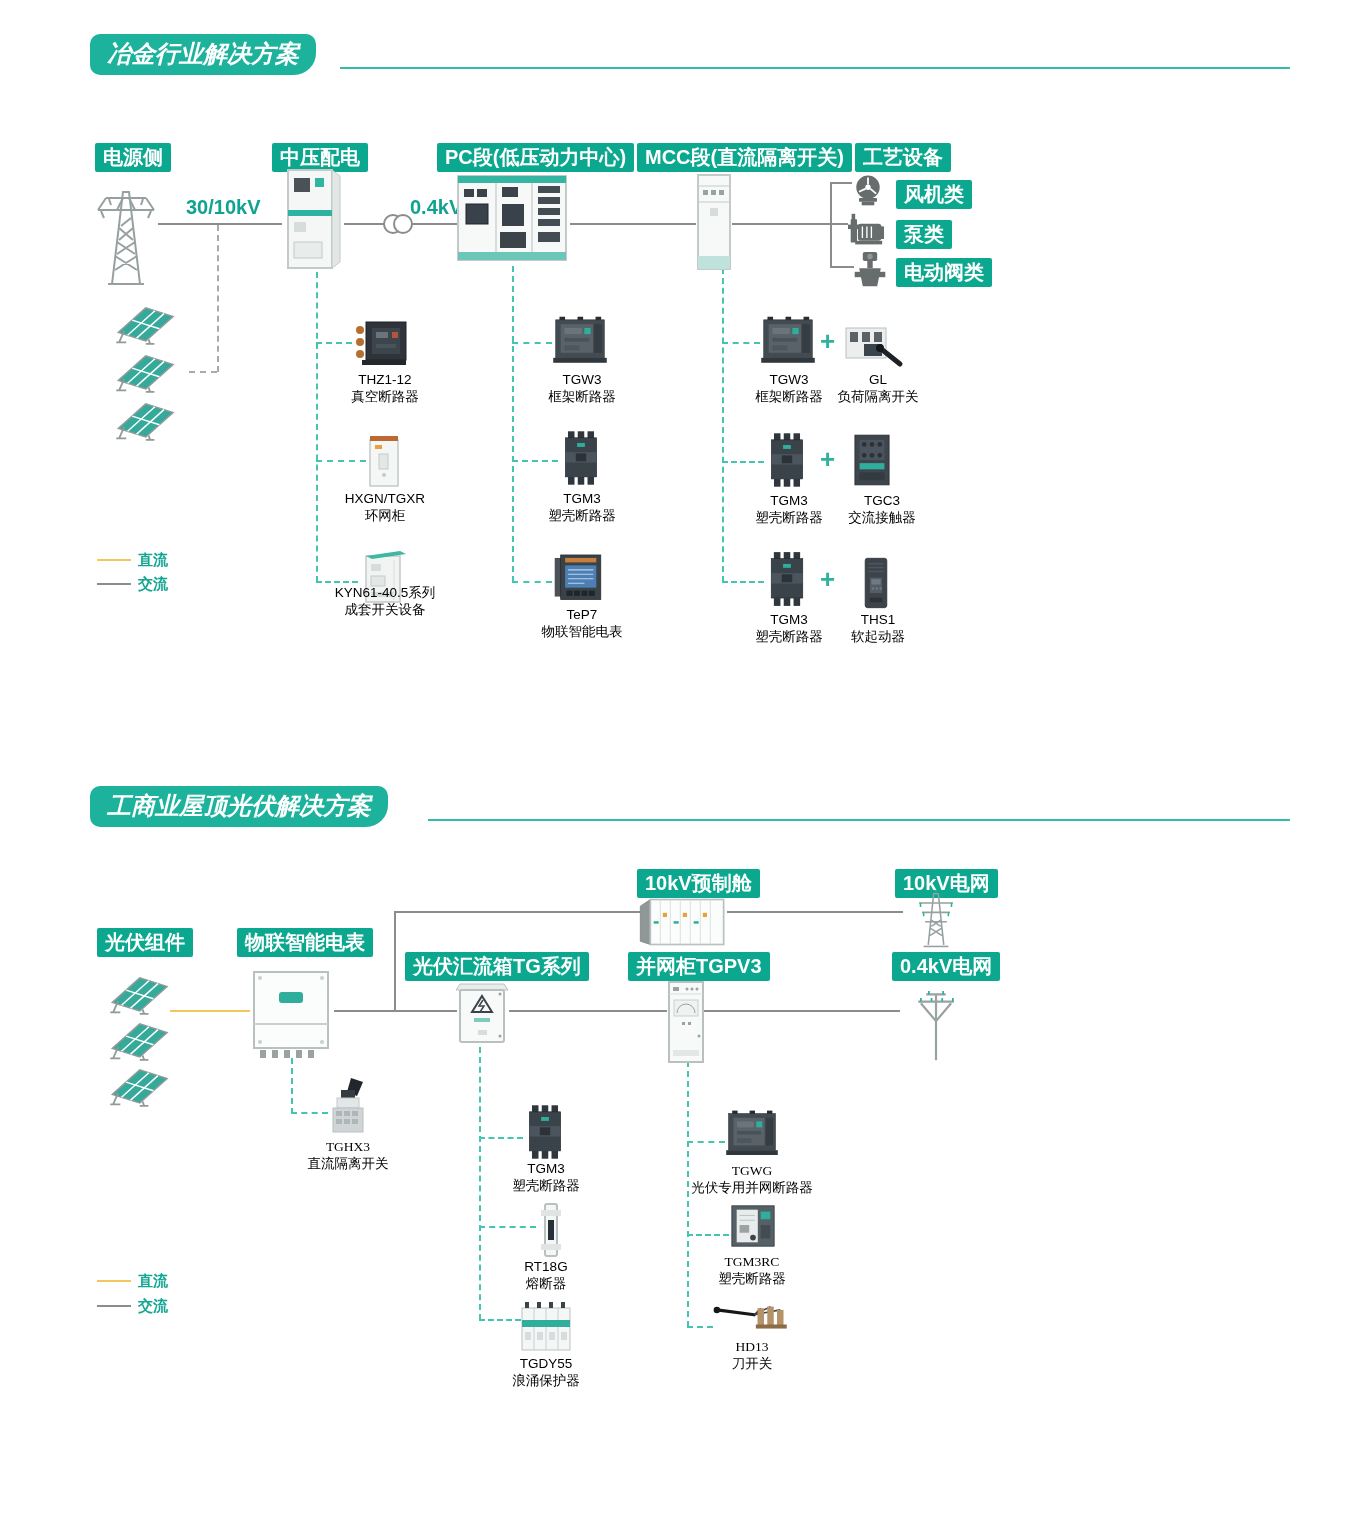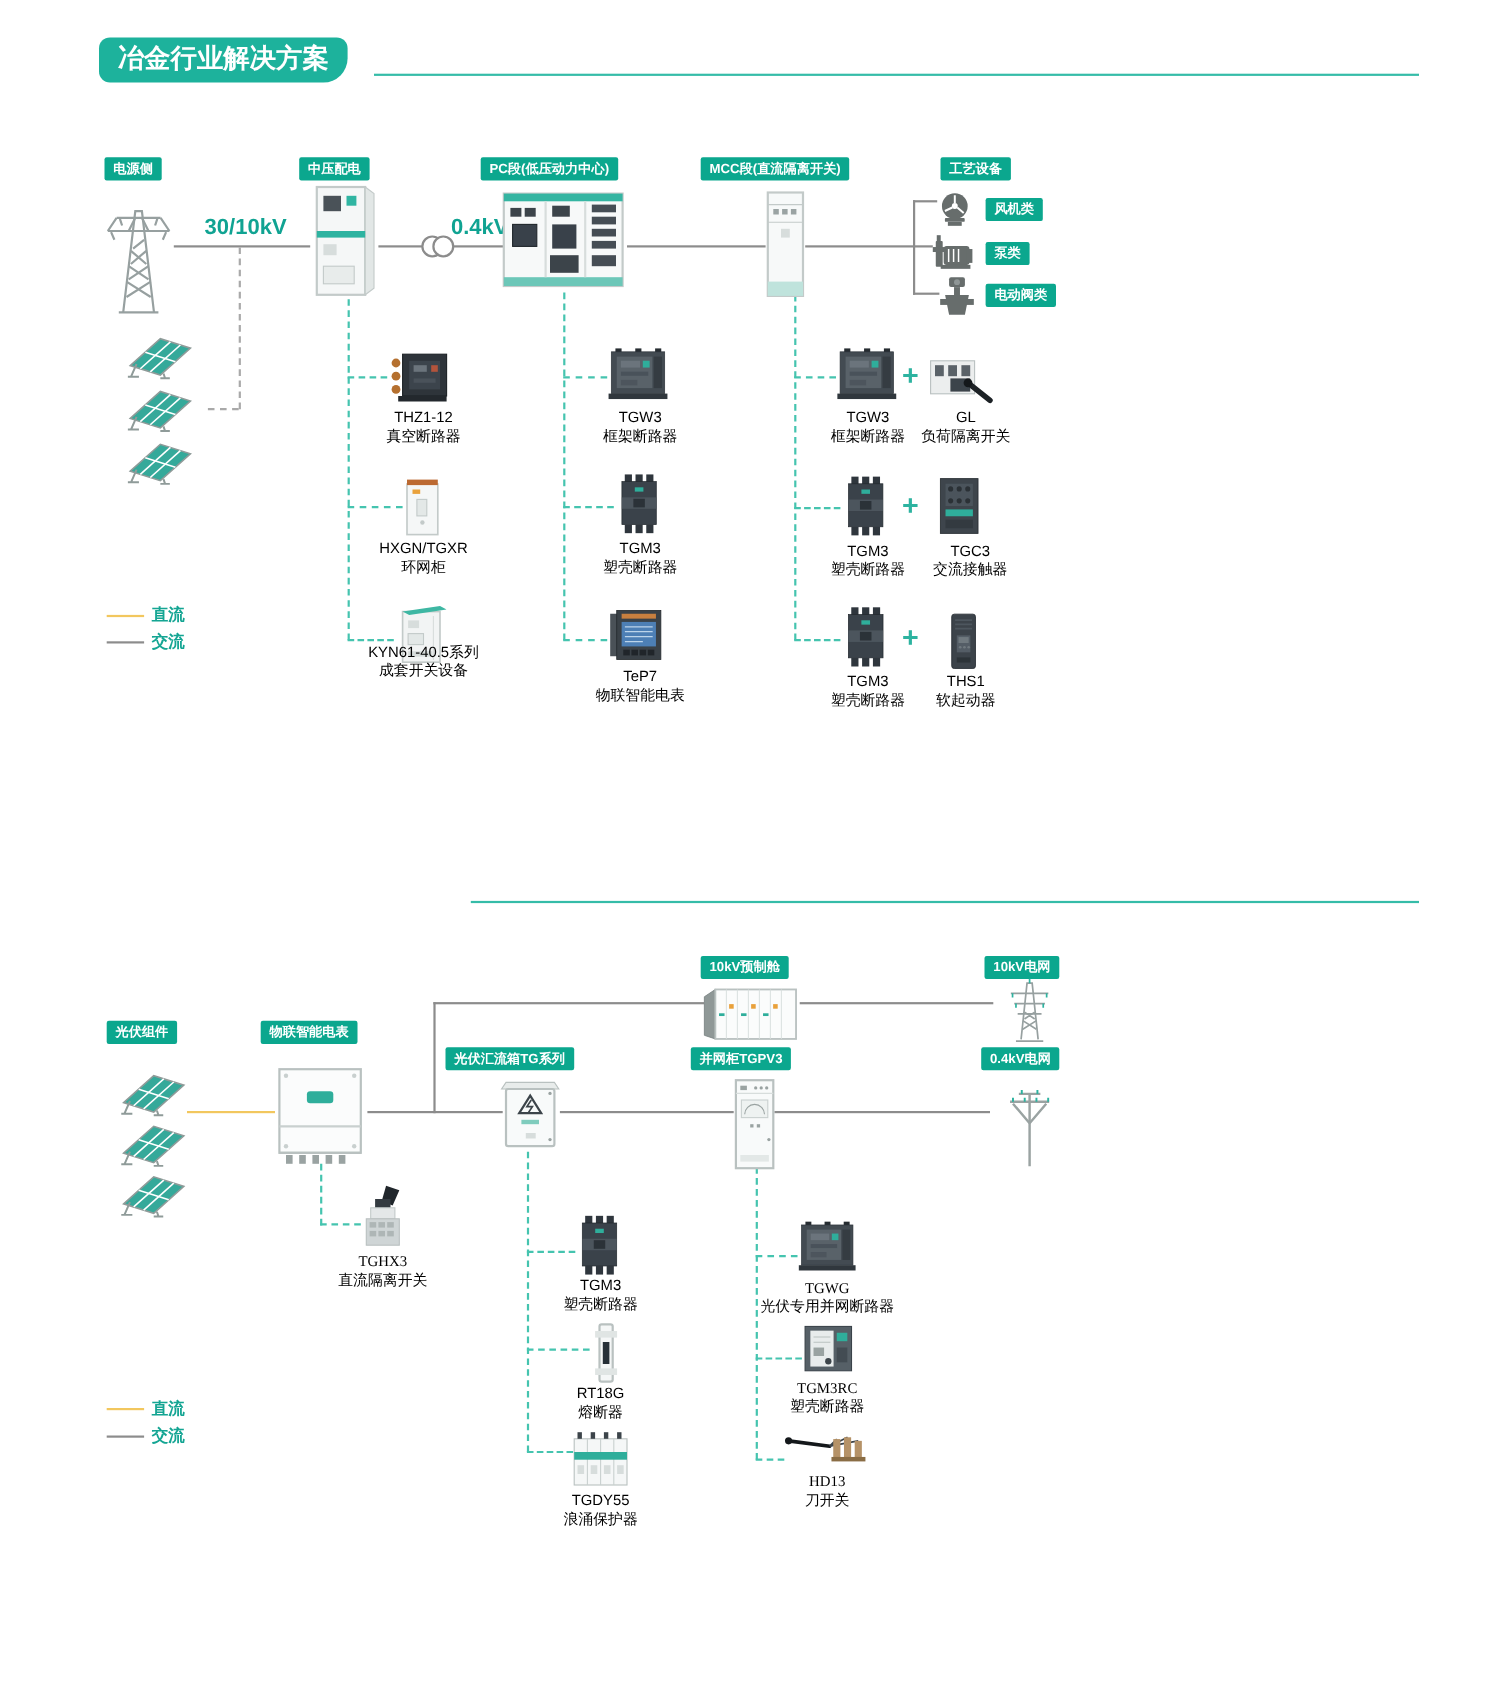--- a/index.html
+++ b/index.html
@@ -5,28 +5,28 @@
   html,body { margin:0; padding:0; background:#ffffff; }
   .canvas {
     position:relative; width:1350px; height:1528px; background:#ffffff;
     font-family:"Liberation Sans", sans-serif; overflow:hidden;
   }
 
   
   .sec-title {
     position:absolute; background:#1db29c; color:#fff; font-weight:bold;
     font-size:24px; line-height:1; padding:8px 17px 9px;
-    border-radius:10px 10px 22px 10px; white-space:nowrap;
+    border-radius:10px 10px 22px 10px; white-space:nowrap;font-style:italic;
   }
   .rule { position:absolute; height:2px; background:#35bca8; }
 
   
   .badge {
     position:absolute; background:#0ba78e; color:#fff; font-weight:bold;
-    font-size:12px; line-height:1; padding:4px 8px 5px; white-space:nowrap;
+    font-size:20px; line-height:1; padding:4px 8px 5px; white-space:nowrap;
     border-radius:2px;
   }
 
   
   .hline { position:absolute; height:2px; background:#8c8c8c; }
   .vline { position:absolute; width:2px;  background:#8c8c8c; }
   .dc    { background:#f2c75e; }
   .hdash-gray { position:absolute; height:0; border-top:2px dashed #a9a9a9; }
   .vdash-gray { position:absolute; width:0;  border-left:2px dashed #a9a9a9; }
   .hdash-teal { position:absolute; height:0; border-top:2px dashed #45c4af; }
@@ -605,20 +605,21 @@
   <div class="plabel" style="left:818px; top:611px;">
     <div>THS1</div>
     <div>软起动器</div>
   </div>
 
   <div class="hline dc" style="left:97px; top:559px; width:34px;"></div>
   <div class="legend-text" style="left:138px; top:552px;">直流</div>
   <div class="hline" style="left:97px; top:583px; width:34px;"></div>
   <div class="legend-text" style="left:138px; top:576px;">交流</div>
 
+  <div class="sec-title" style="left:90px; top:786px;">工商业屋顶光伏解决方案</div>
   <div class="rule" style="left:428px; top:819px; width:862px;"></div>
 
   <div class="hline dc" style="left:170px; top:1010px; width:80px;"></div>
   <div class="hline" style="left:334px; top:1010px; width:123px;"></div>
   <div class="hline" style="left:509px; top:1010px; width:158px;"></div>
   <div class="hline" style="left:704px; top:1010px; width:196px;"></div>
   <div class="vline" style="left:394px; top:911px; height:101px;"></div>
   <div class="hline" style="left:394px; top:911px; width:246px;"></div>
   <div class="hline" style="left:727px; top:911px; width:176px;"></div>
 

